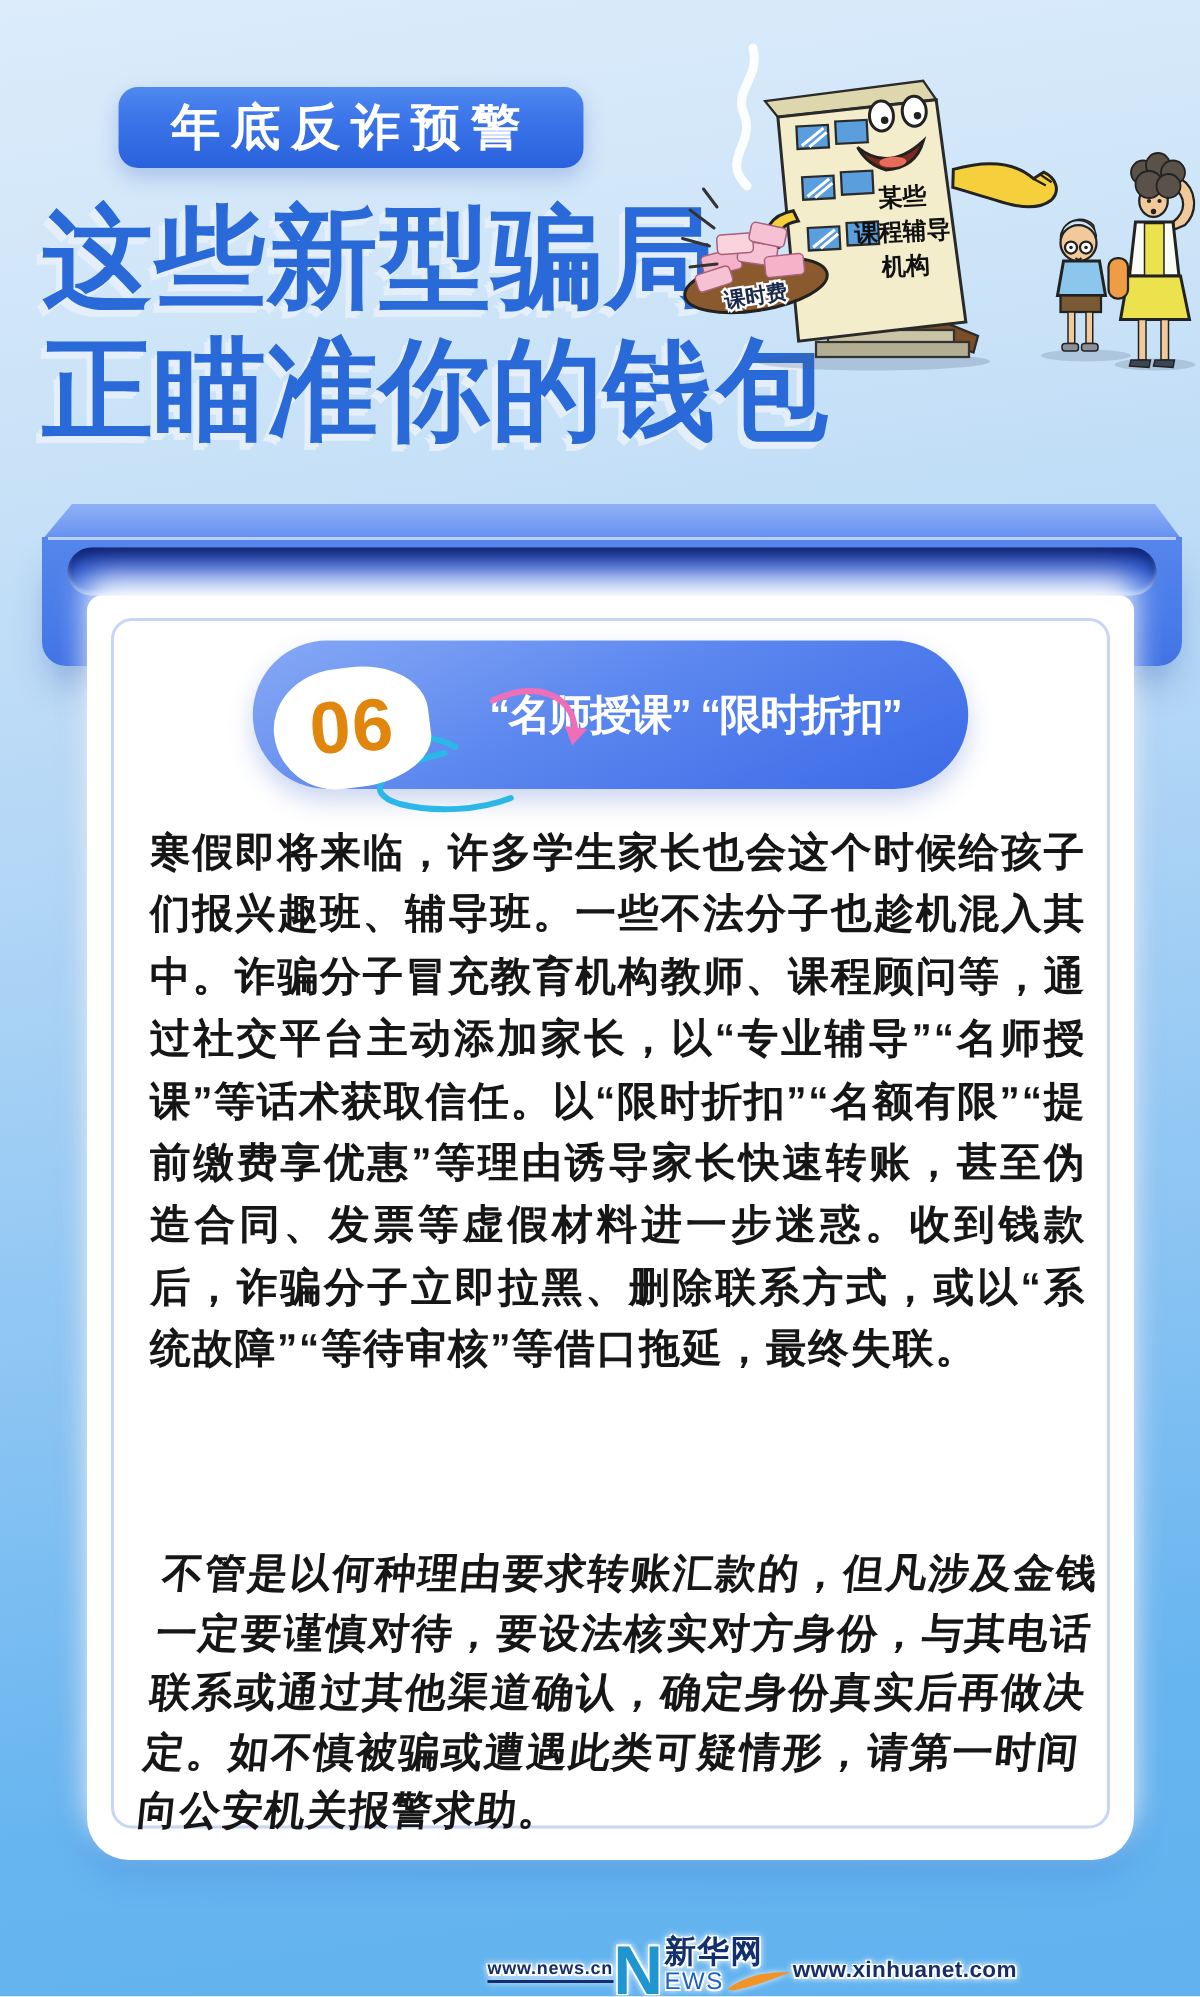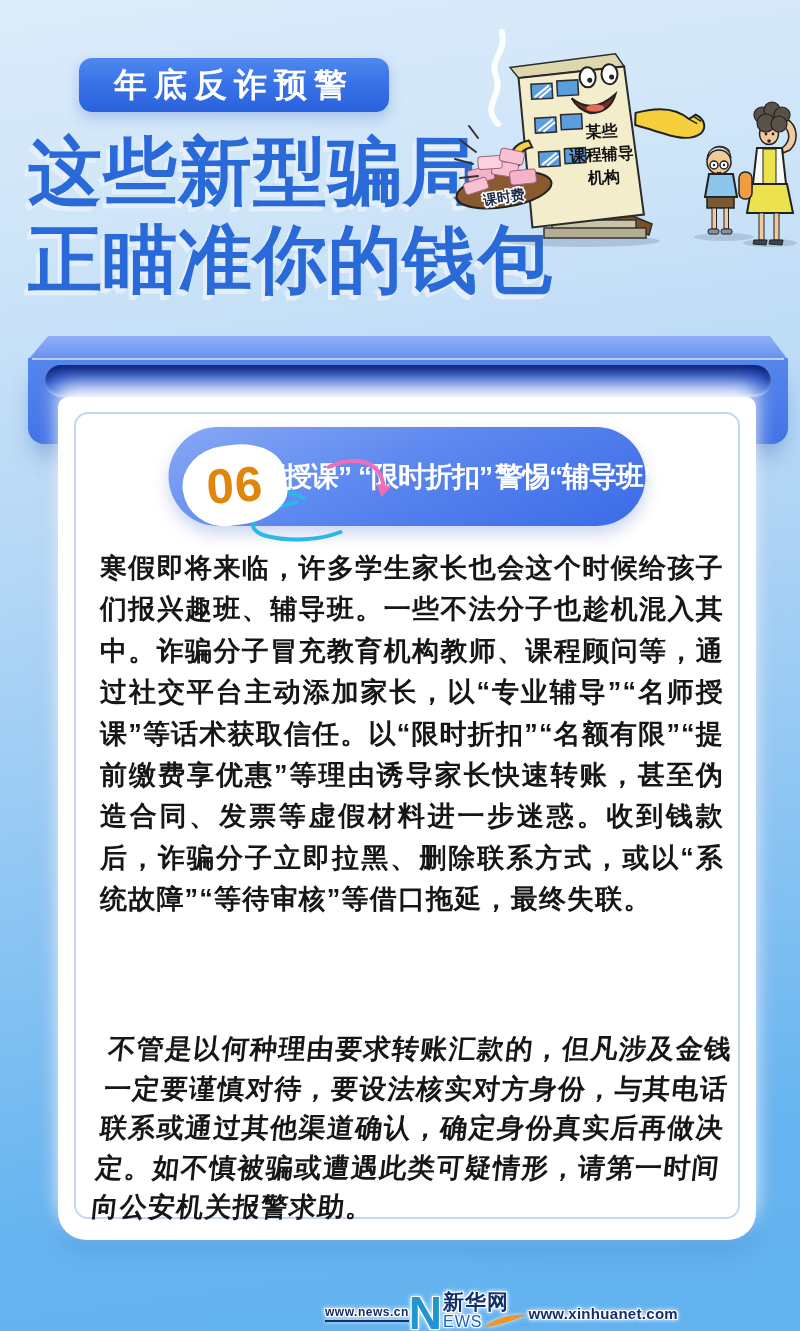--- a/index.html
+++ b/index.html
@@ -219,21 +219,20 @@
   <div class="folder-box">
     <div class="folder-slot"></div>
   </div>
 
   <div class="card">
     <div class="card-inner-border"></div>
 
     <div class="section-pill">
       <div class="pill-headings">
         <div>“名师授课” “限时折扣”</div>
-        <div>警惕“辅导班”骗局</div>
       </div>
       <svg class="pill-decor" viewBox="0 0 330 120">
         <path d="M0,38 C45,26 85,24 105,36 M98,40 C55,50 42,66 68,74 C92,80 122,78 142,70" stroke="#2bb8e8" stroke-width="4" fill="none" stroke-linecap="round"></path>
       </svg>
       <div class="number-blob">
         <span class="section-number">06</span>
       </div>
       <svg class="pill-decor" viewBox="0 0 330 120" style="left:30px;top:15px;">
         <path d="M130,25 C158,12 183,20 185,45" stroke="#f06eb8" stroke-width="4" fill="none" stroke-linecap="round"></path>
         <polygon points="178,42 193,44 183,55" fill="#f06eb8"></polygon>

